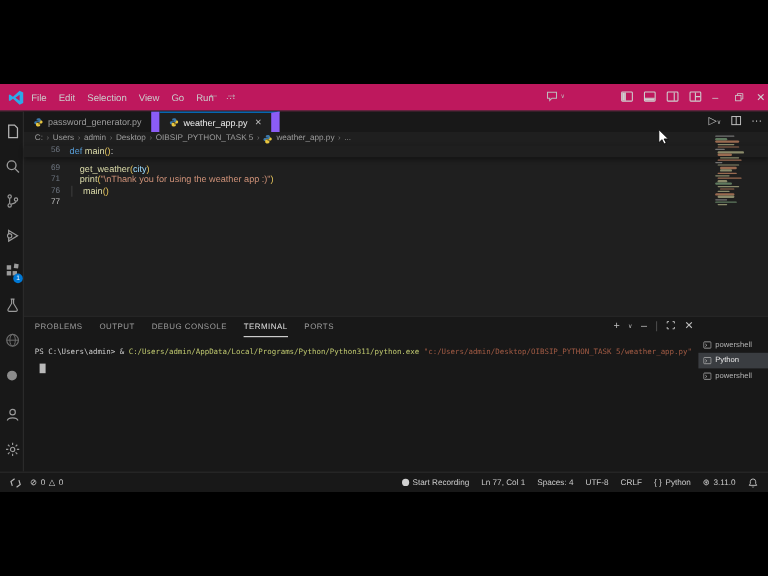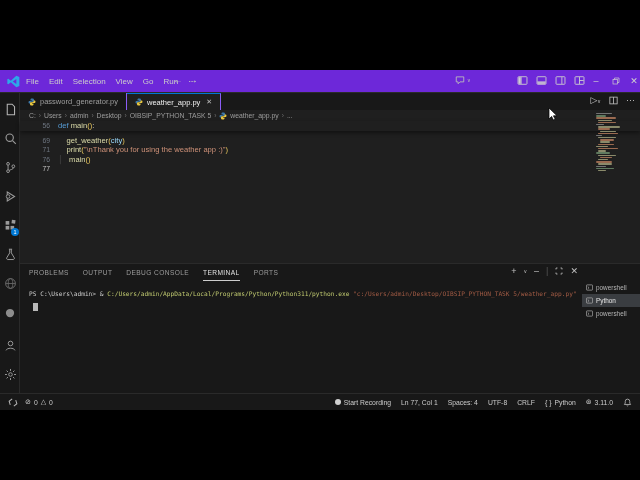--- a/index.html
+++ b/index.html
@@ -1,21 +1,21 @@
 <!DOCTYPE html>
 <html><head>
 <meta charset="utf-8">
 <style>
   * { box-sizing: border-box; margin: 0; padding: 0; }
   html,body { width:640px; height:480px; background:#000; overflow:hidden;
     font-family:"Liberation Sans", sans-serif; position:relative; }
   .window { position:absolute; left:0; top:70px; width:640px; height:340px; background:#1f1f1f; }
 
   
-  .titlebar { position:absolute; left:0; top:0; width:640px; height:23px; background:#6d28d9; border-bottom:1px solid #2a2a2a; }
+  .titlebar { position:absolute; left:0; top:0; width:640px; height:23px; background:#be185d; border-bottom:1px solid #2a2a2a; }
   .vscode-logo { position:absolute; left:7px; top:5px; width:13px; height:13px; }
   .menus { position:absolute; left:21px; top:0; height:22px; display:flex; align-items:center; }
   .menu-item { font-size:8px; color:#cccccc; padding:2px 5px; border-radius:3px; }
   .nav-arrow { position:absolute; top:4px; font-size:10px; color:#bbbbbb; }
   .nav-back { left:173px; } .nav-fwd { left:188px; }
   .searchbox { position:absolute; left:204px; top:3px; width:242px; height:16px; background:#222222;
     border:1px solid #2e2e2e; border-radius:5px; display:flex; align-items:center; justify-content:center;
     color:#8f8f8f; font-size:7.5px; gap:4px; }
   .copilot { position:absolute; left:455px; top:5px; display:flex; align-items:center; gap:2px; color:#bdbdbd; }
   .chev { font-size:5px; color:#bdbdbd; }
@@ -27,21 +27,21 @@
   .activitybar { position:absolute; left:0; top:23px; width:20px; height:300px; background:#181818; border-right:1px solid #2a2a2a; }
   .ab-top { position:absolute; top:2px; left:0; width:20px; }
   .ab-bottom { position:absolute; bottom:4px; left:0; width:20px; }
   .ab-item { width:20px; height:29px; display:flex; align-items:center; justify-content:center; position:relative; }
   .badge { position:absolute; right:1px; bottom:4px; min-width:8px; height:8px; border-radius:4px; background:#0078d4;
     color:#fff; font-size:5.5px; display:flex; align-items:center; justify-content:center; padding:0 1px; }
 
   
   .tabbar { position:absolute; left:20px; top:23px; right:0; height:17px; background:#181818; display:flex; }
   .tab { display:flex; align-items:center; gap:4px; padding:0 8px; font-size:7.5px; color:#9d9d9d;
-    background:#181818; border-right:1px solid #8b5cf6; height:17px; }
+    background:#181818; border-right:7px solid #8b5cf6; height:17px; }
   .tab.active { background:#1f1f1f; color:#f0f0f0; border-top:1px solid #0078d4; }
   .tab-close { font-size:7px; color:#bdbdbd; margin-left:2px; }
   .editor-actions { position:absolute; right:5px; top:25px; display:flex; align-items:center; gap:8px; color:#c7c7c7; font-size:9px; }
 
   
   .breadcrumb { position:absolute; left:20px; top:40px; right:0; height:11px; background:#1f1f1f;
     display:flex; align-items:center; padding-left:9px; font-size:6.8px; color:#9d9d9d; gap:3px; white-space:nowrap; }
   .bc-sep { color:#6f6f6f; font-size:6.5px; }
 
   

